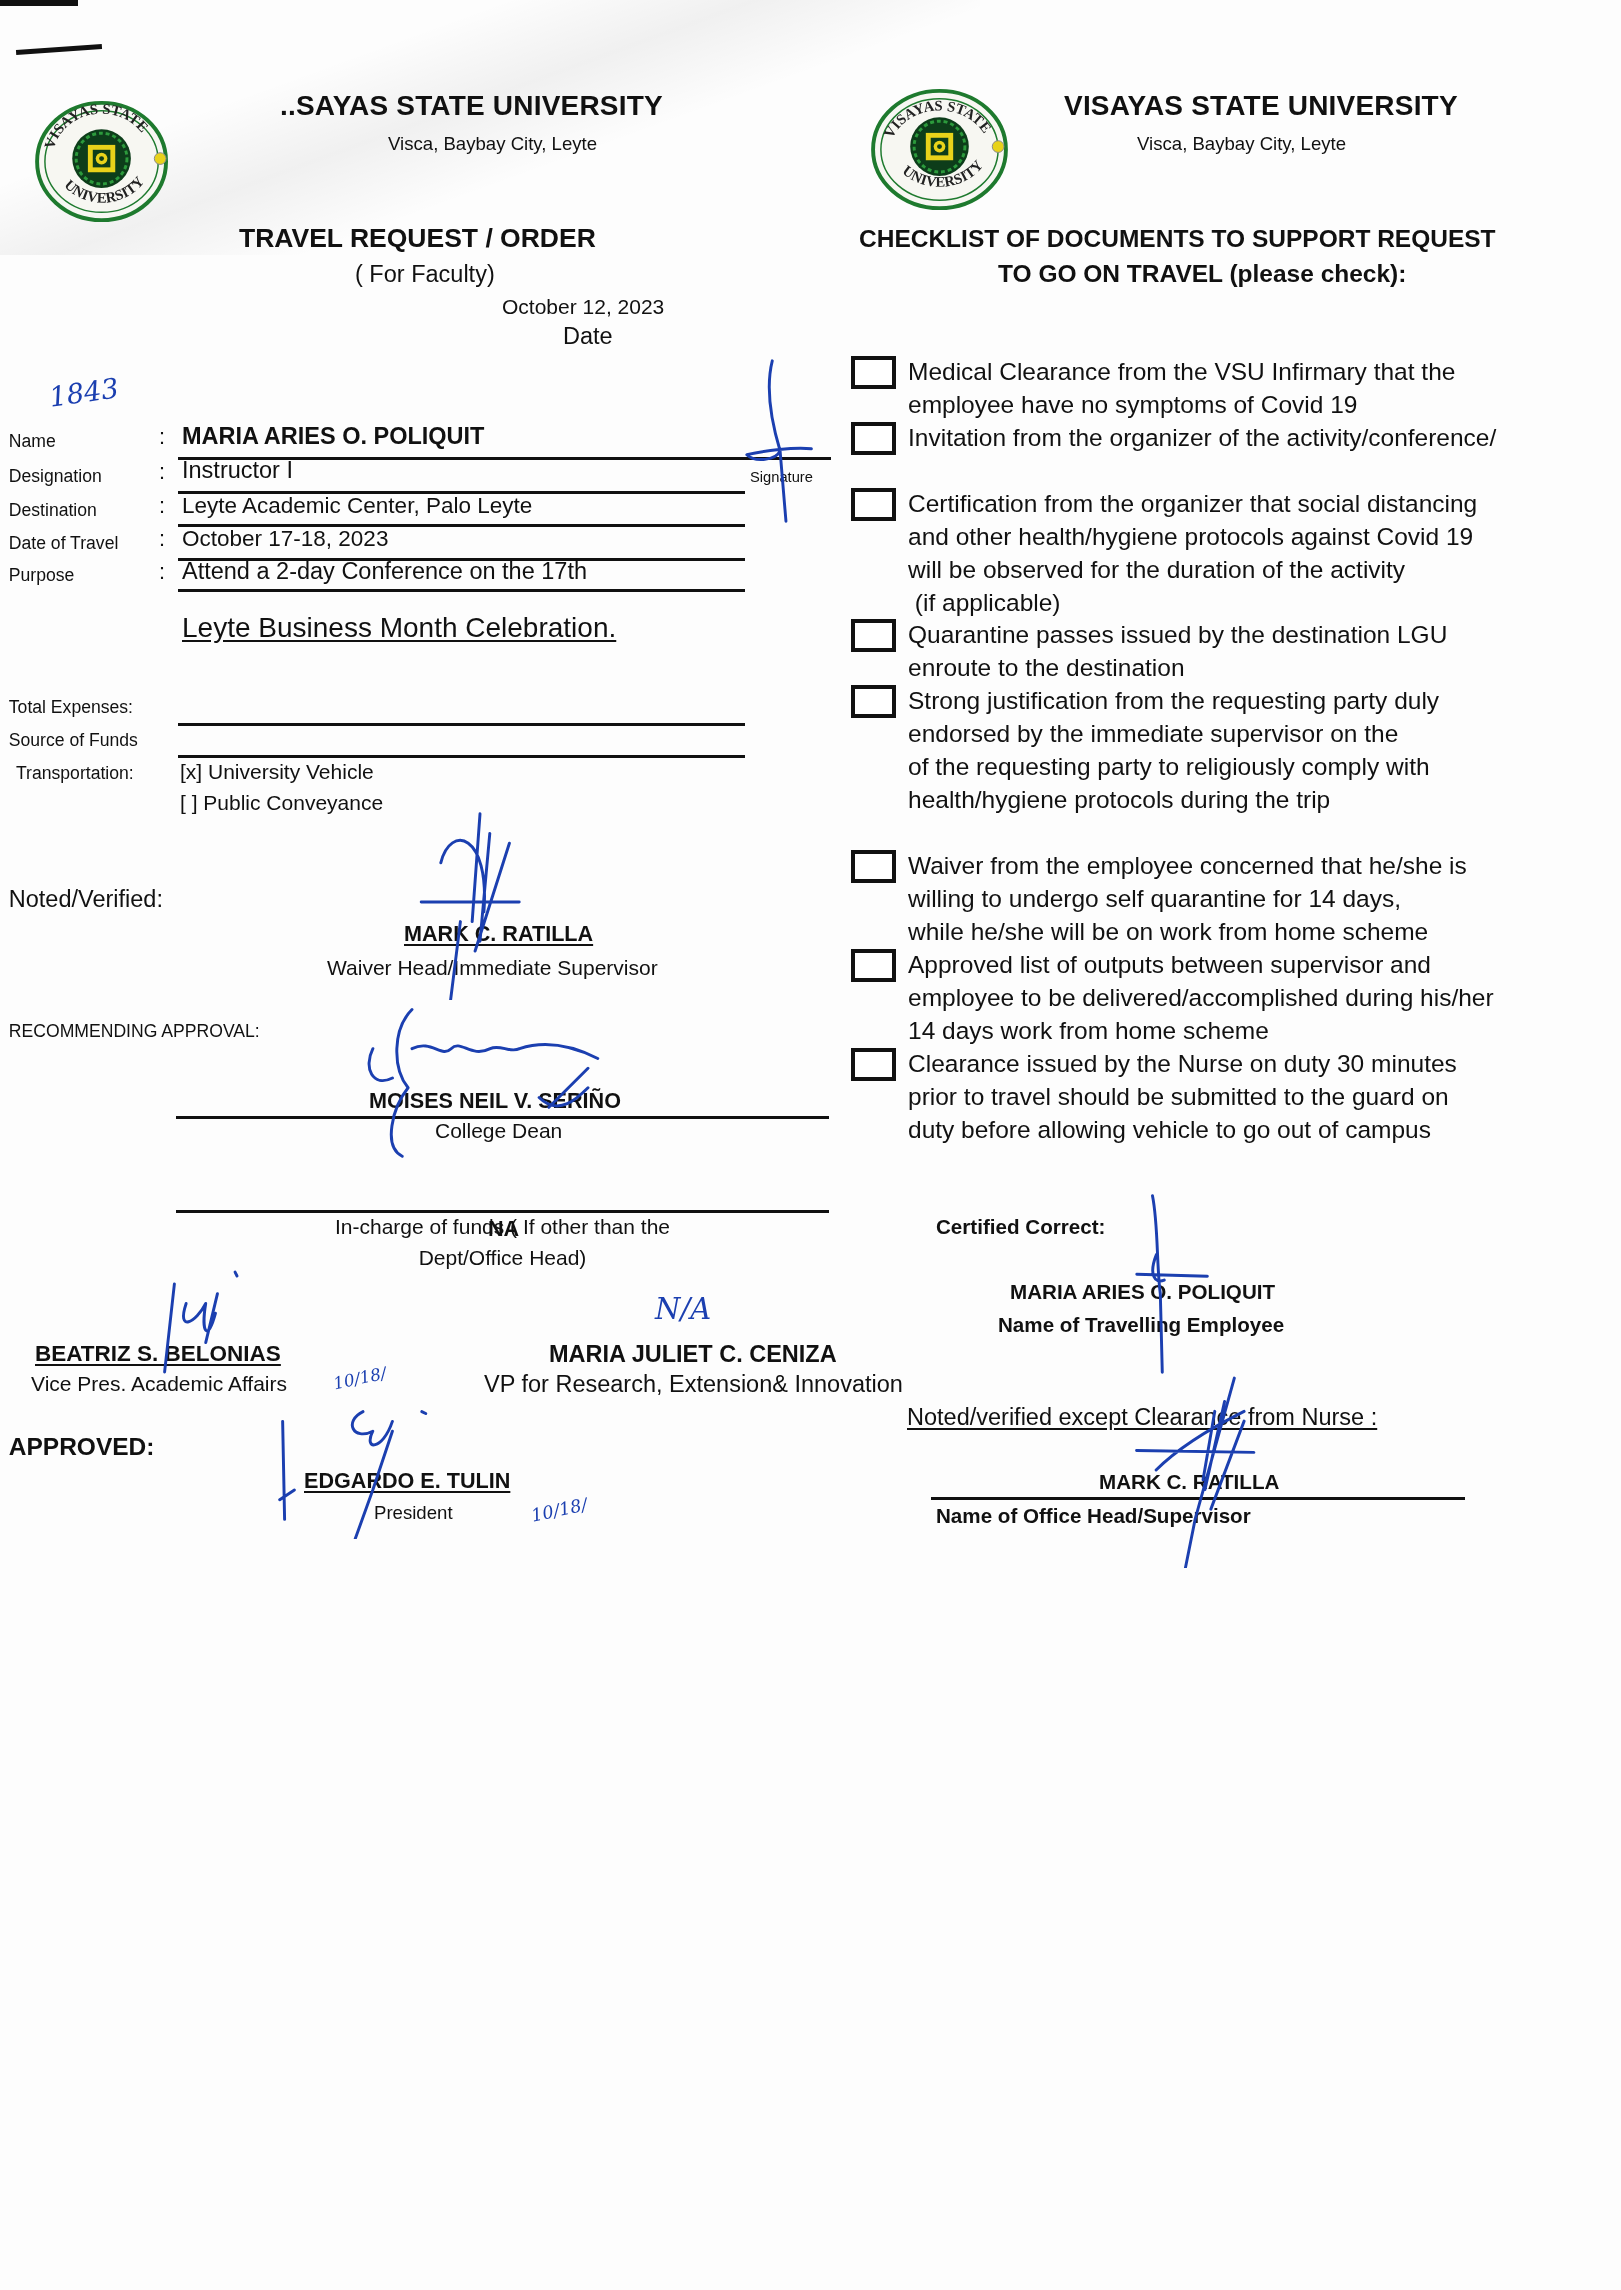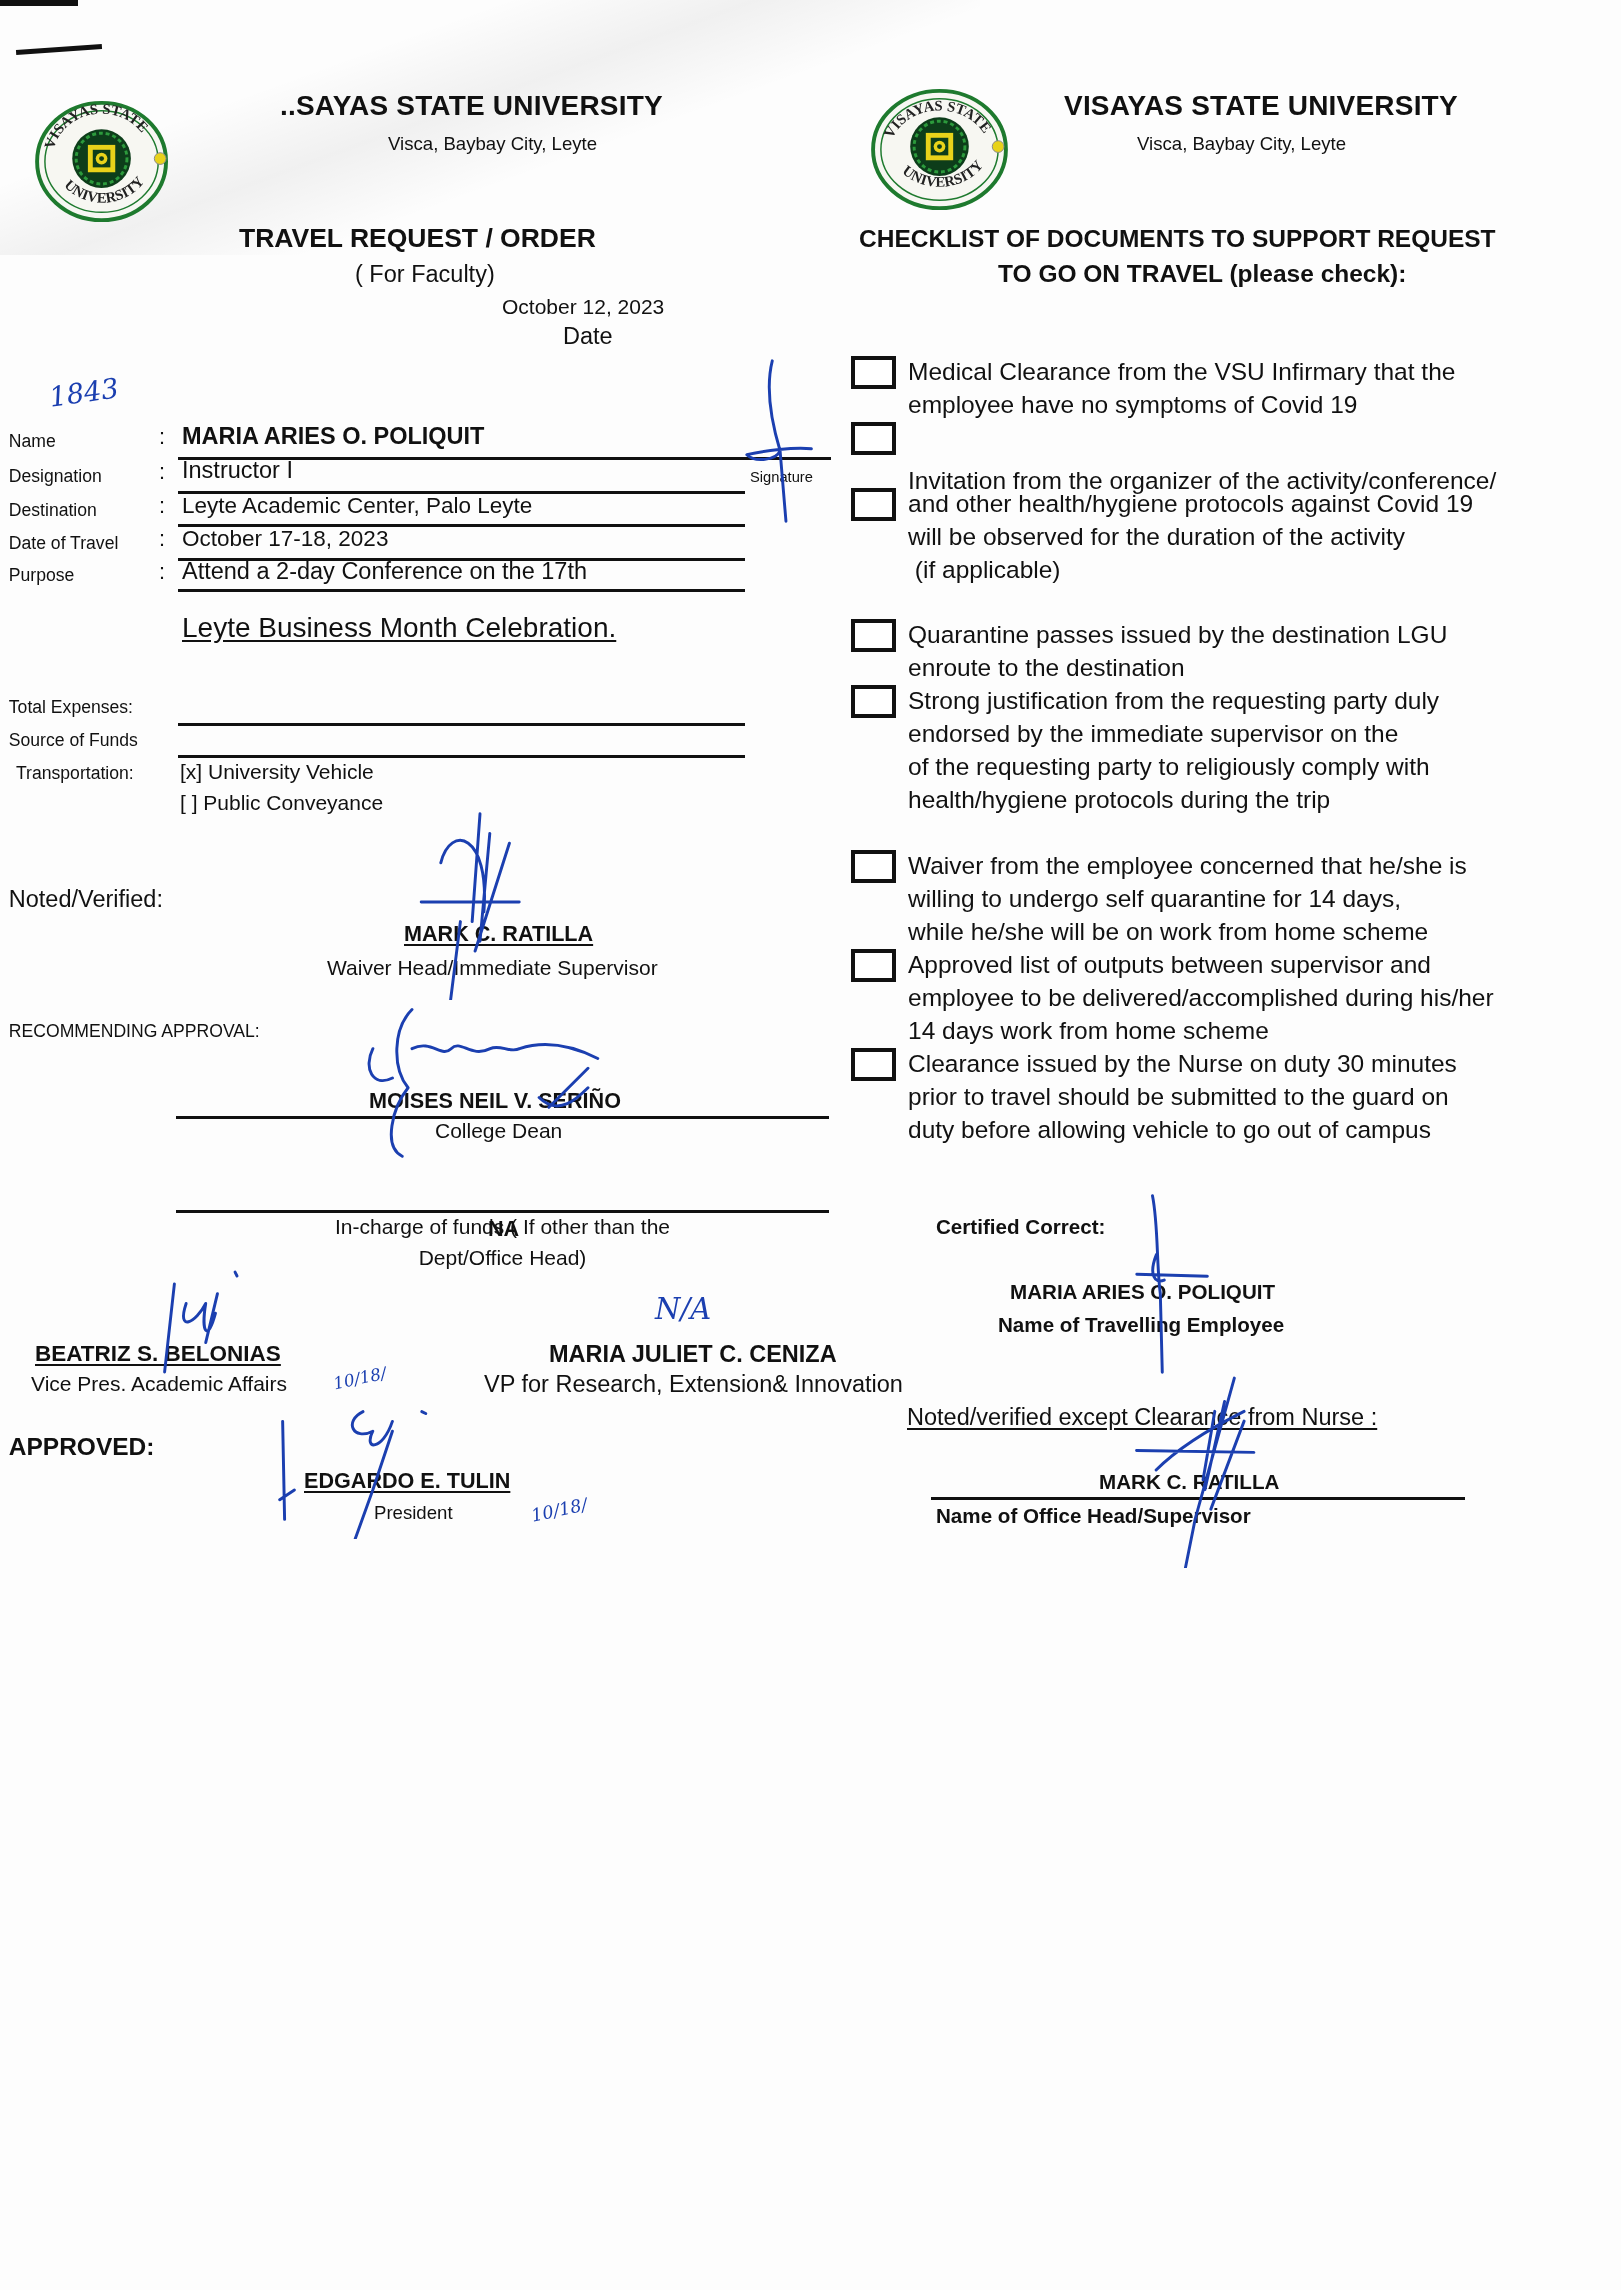--- a/index.html
+++ b/index.html
@@ -159,25 +159,26 @@
 <div class="abs h-bold" style="left:859px;top:225px;font-size:24.5px;">CHECKLIST OF DOCUMENTS TO SUPPORT REQUEST</div>
 <div class="abs h-bold" style="left:998px;top:260px;font-size:24.5px;">TO GO ON TRAVEL (please check):</div>
 
 <div id="checklist">
     <div class="cb" style="left: 851px; top: 356px;"></div>
     <div class="cl-text" style="top: 355px;">
       <div style="white-space: pre;">Medical Clearance from the VSU Infirmary that the</div>
       <div style="white-space: pre;">employee have no symptoms of Covid 19</div>
     </div>
     <div class="cb" style="left: 851px; top: 422px;"></div>
-    <div class="cl-text" style="top: 421px; margin-top: 43px;">
+    <div class="cl-text" style="top: 421px;">
       <div style="white-space: pre;">Invitation from the organizer of the activity/conference/</div>
     </div>
     <div class="cb" style="left: 851px; top: 488px;"></div>
     <div class="cl-text" style="top: 487px;">
+      <div style="white-space: pre;">Certification from the organizer that social distancing</div>
       <div style="white-space: pre;">and other health/hygiene protocols against Covid 19</div>
       <div style="white-space: pre;">will be observed for the duration of the activity</div>
       <div style="white-space: pre;"> (if applicable)</div>
     </div>
     <div class="cb" style="left: 851px; top: 619px;"></div>
     <div class="cl-text" style="top: 618px;">
       <div style="white-space: pre;">Quarantine passes issued by the destination LGU</div>
       <div style="white-space: pre;">enroute to the destination</div>
     </div>
     <div class="cb" style="left: 851px; top: 685px;"></div>

